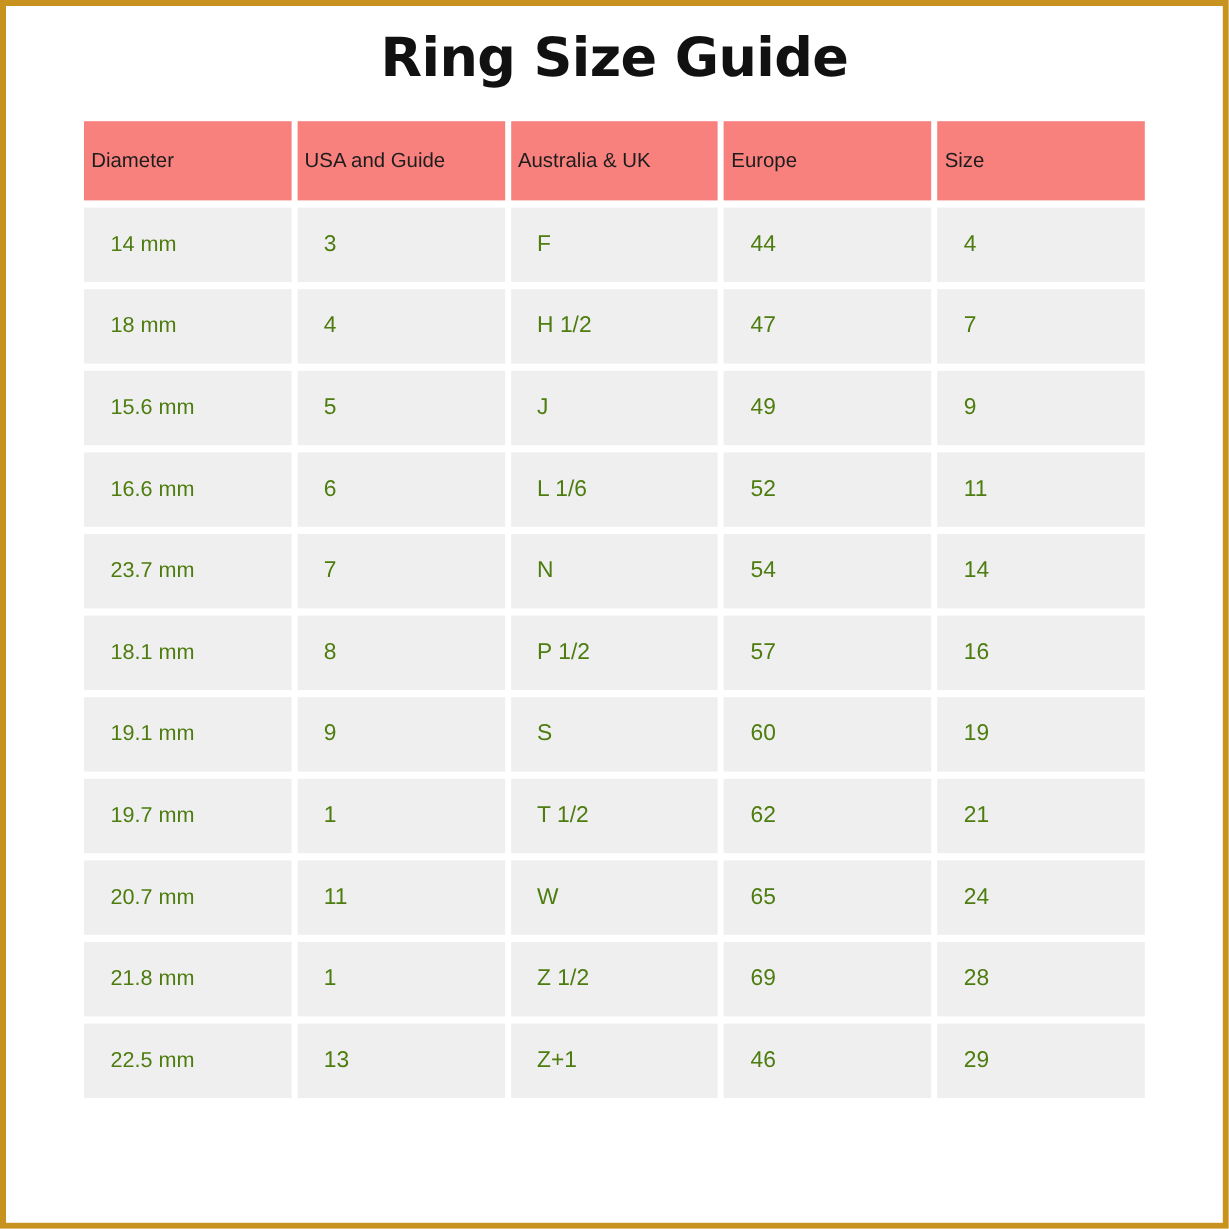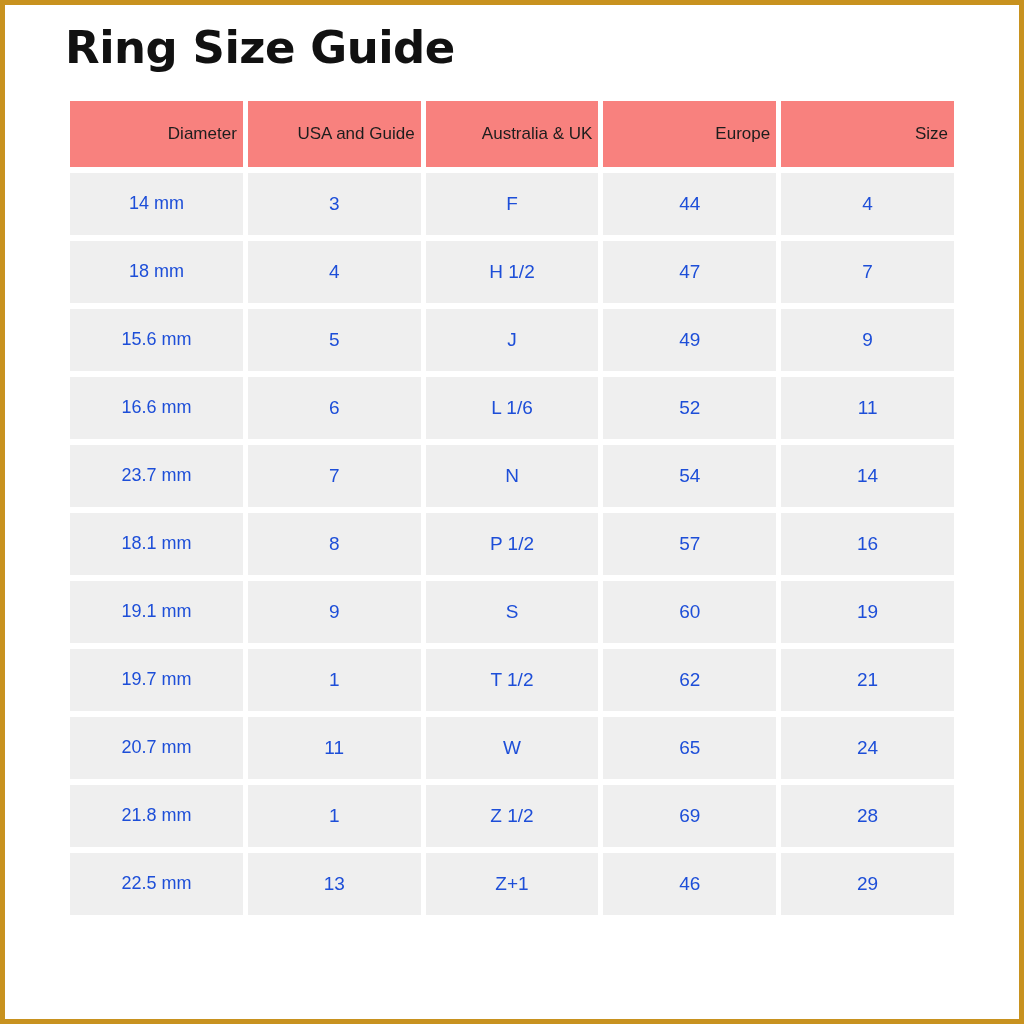--- a/index.html
+++ b/index.html
@@ -21,21 +21,21 @@
     background: #ffffff;
     border: 5px solid #c8921f;
   }
   #inner {
     position: absolute;
     inset: 0;
     padding: 12px 60px 0 60px;
     box-sizing: border-box;
   }
   .title {
-    text-align: left;
+    text-align: center;
     font-size: 45px;
     font-weight: bold;
     color: #111111;
     letter-spacing: -0.5px;
     margin: 6px 0 22px 0;
     line-height: 1.1;
     font-family: "DejaVu Sans", sans-serif;
   }
   table.size-table {
     width: 100%;
@@ -44,32 +44,32 @@
     table-layout: fixed;
   }
   table.size-table th {
     background: #f8817e;
     color: #1d1d1d;
     font-size: 17px;
     font-weight: normal;
     height: 58px;
     padding: 4px 6px;
     line-height: 1.25;
-    text-align: right;
+    text-align: left;
     vertical-align: middle;
     font-family: "Liberation Sans", sans-serif;
   }
   table.size-table td {
     background: #efefef;
-    color: #1d4ed8;
+    color: #4d7c0f;
     font-size: 19px;
     height: 58px;
-    text-align: center;
+    text-align: left;
     vertical-align: middle;
-    padding: 2px 12px;
+    padding: 2px 22px;
     font-family: "Liberation Sans", sans-serif;
   }
   table.size-table td.diameter {
     font-size: 18px;
   }
 </style>
 </head>
 <body>
 
 <div id="page">

